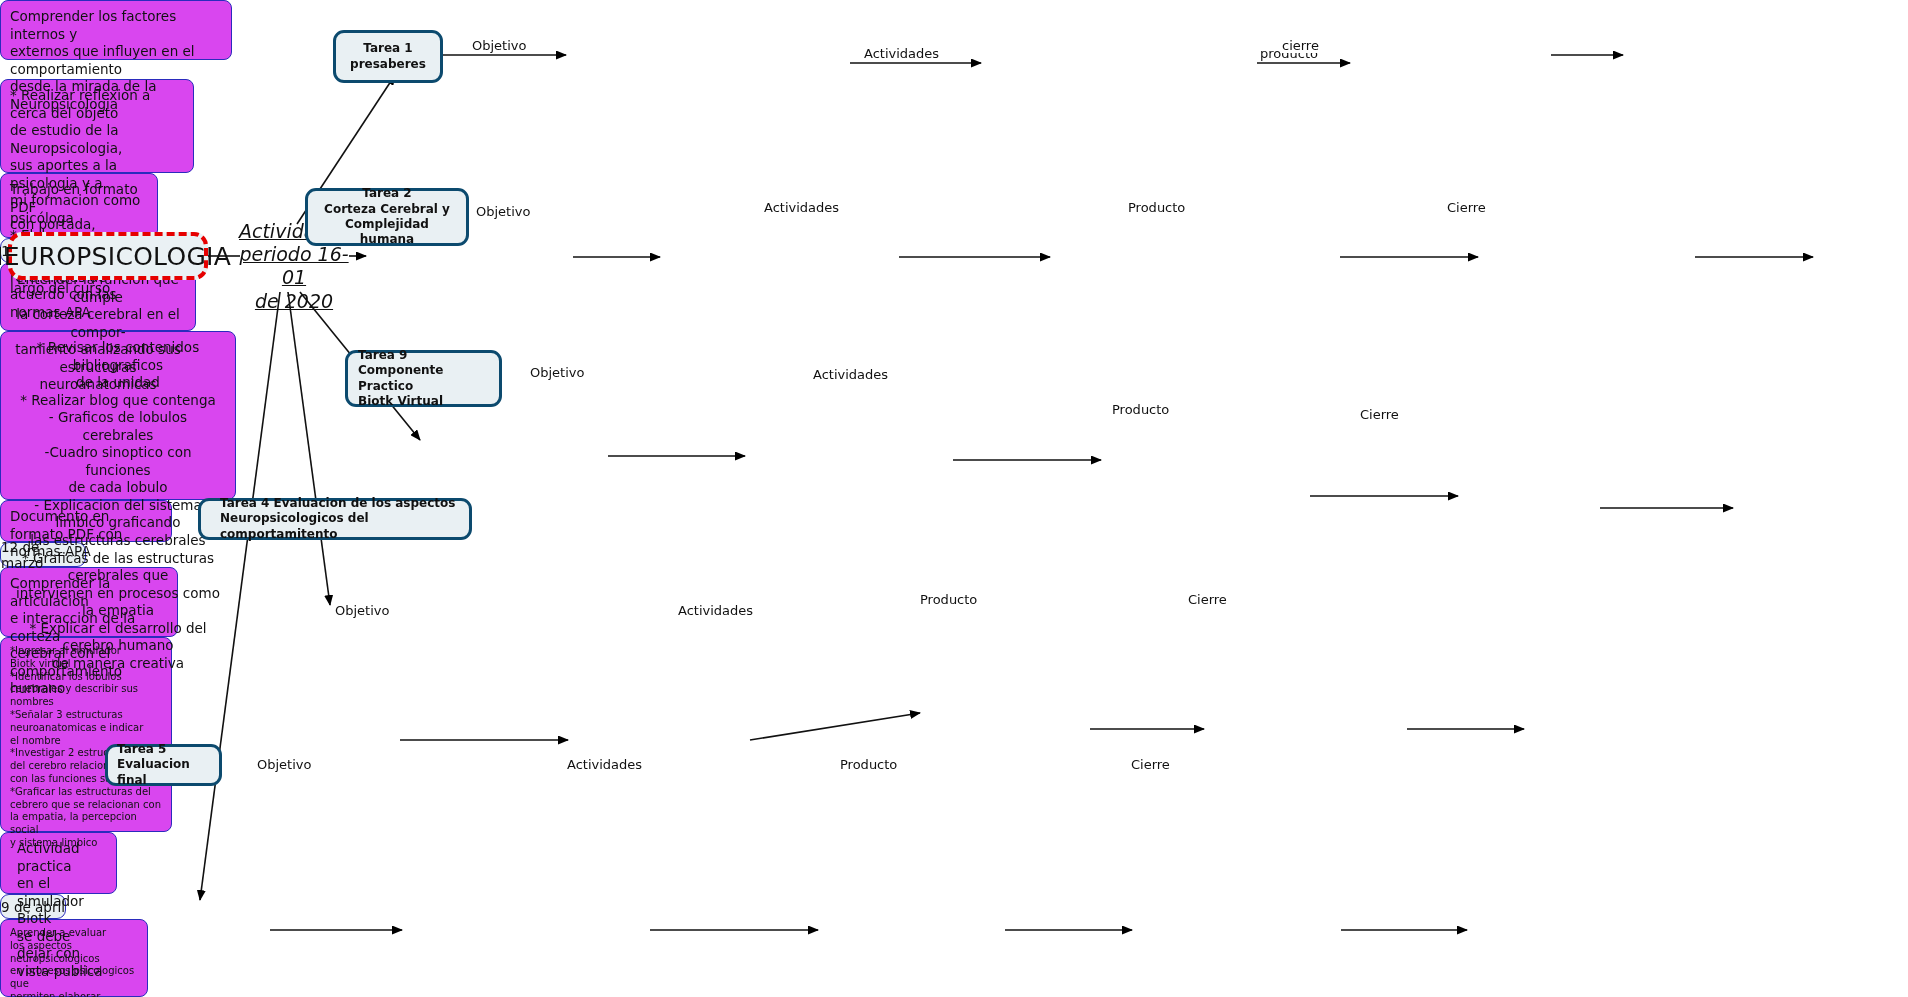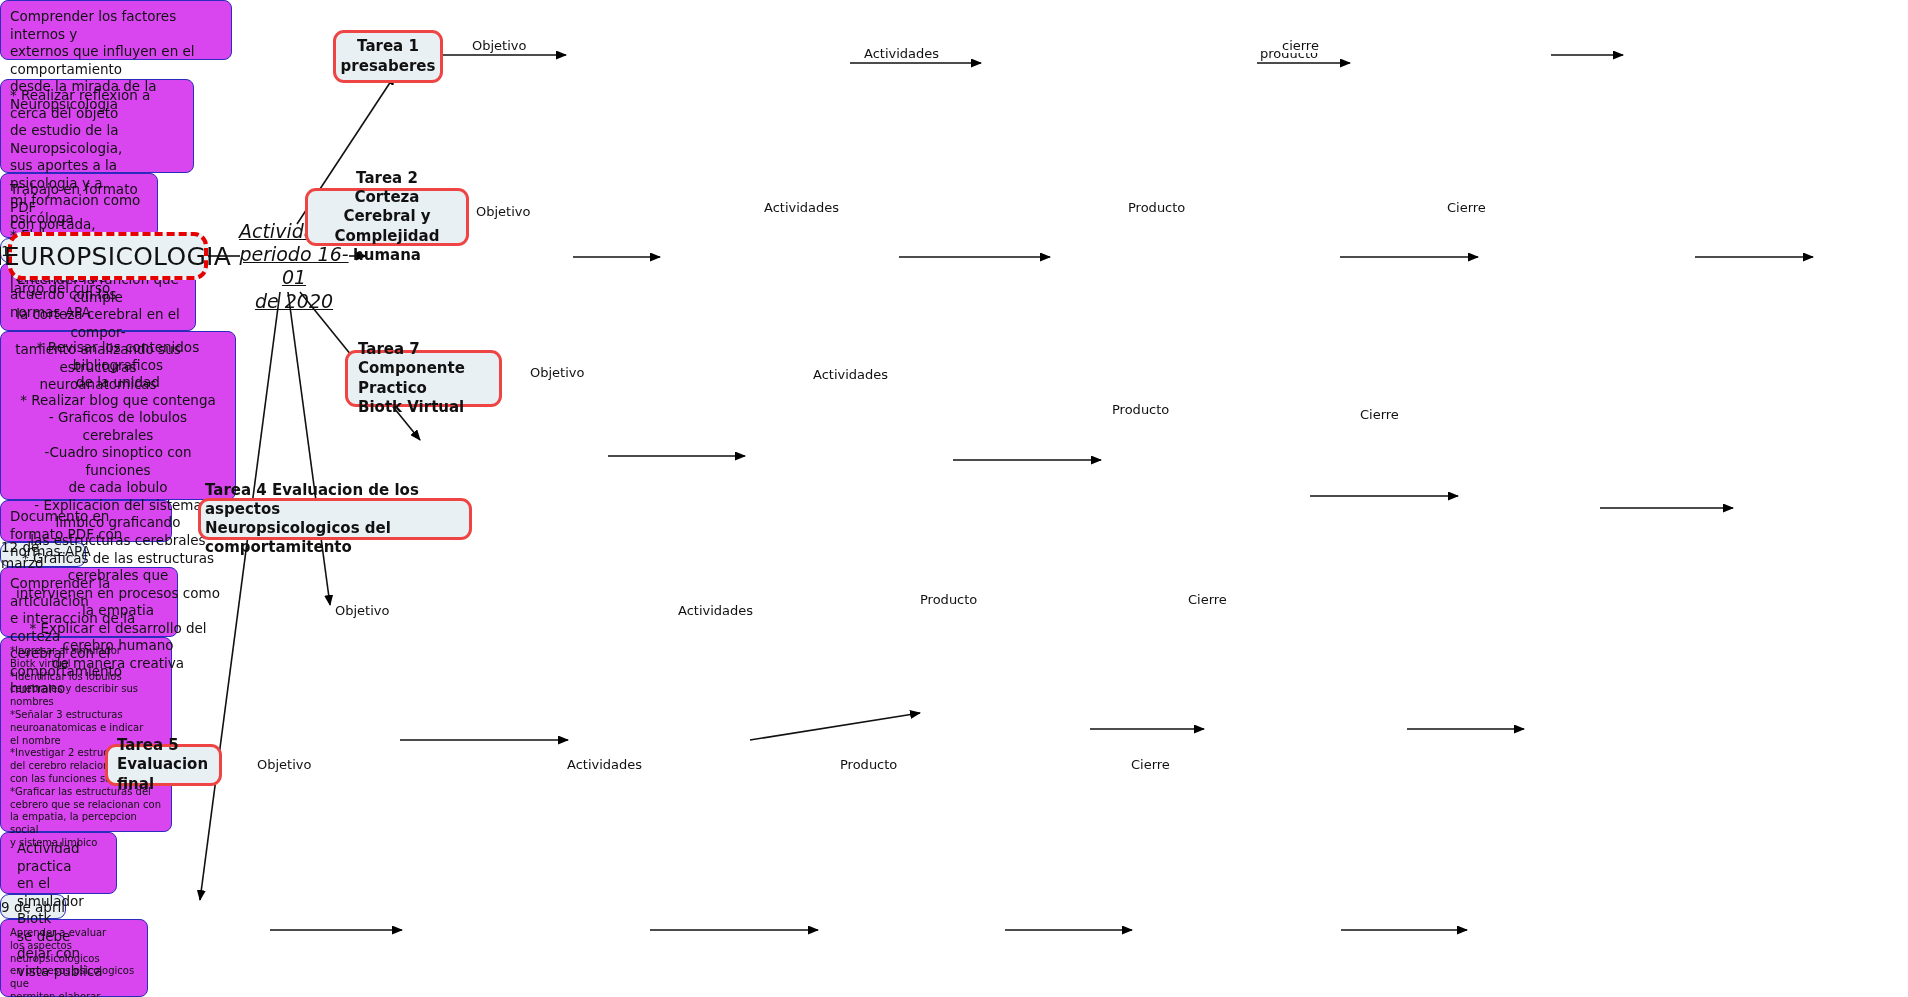--- a/index.html
+++ b/index.html
@@ -9,23 +9,23 @@
 
   .node{position:absolute;box-sizing:border-box;background:#e8eff2;}
   
   .root{
     border:4px dashed #e60000;border-radius:14px;background:#eaf1f4;
     display:flex;align-items:center;justify-content:center;
     font-size:25px;letter-spacing:.3px;color:#111;
   }
   
   .task{
-    border:3px solid #ef4444;border-radius:11px;background:#e9f0f3;
+    border:3px solid #0c4a6e;border-radius:11px;background:#e9f0f3;
     display:flex;flex-direction:column;align-items:center;justify-content:center;
-    font-weight:bold;font-size:15px;line-height:1.28;text-align:center;color:#111;
+    font-weight:bold;font-size:12px;line-height:1.28;text-align:center;color:#111;
     padding:5px 8px;
   }
   .task.left{align-items:flex-start;text-align:left;}
   
   .bx{
     border:1.6px solid #2b2bbd;border-radius:8px;background:#d946ef;
     font-size:13.5px;line-height:1.30;color:#111;padding:7px 9px;
     box-sizing:border-box;white-space:pre-line;
   }
   .bx.center{text-align:center;}
@@ -148,21 +148,21 @@
 intervienen en procesos como la empatia
 * Explicar el desarrollo del cerebro humano
 de manera creativa</div>
   <div class="edge-label" style="left:1126px;top:200px;">Producto</div>
   <div class="bx" style="left:1217px;top:190px;width:172px;height:42px;">Documento en formato PDF con
 normas APA</div>
   <div class="edge-label" style="left:1445px;top:200px;">Cierre</div>
   <div class="date" style="left:1490px;top:195px;width:86px;height:25px;">12 de marzo</div>
 
   <div class="node task left" style="left:345px;top:350px;width:157px;height:57px;padding-left:10px;">
-    <span style="white-space:pre-line">Tarea 7
+    <span style="white-space:pre-line">Tarea 9
 Componente Practico
 Biotk Virtual</span>
   </div>
   <div class="edge-label" style="left:528px;top:365px;">Objetivo</div>
   <div class="bx" style="left:614px;top:348px;width:178px;height:70px;">Comprender la articulacion
 e interaccion de la corteza
 cerebral con el comportamiento
 humano</div>
   <div class="edge-label" style="left:811px;top:367px;">Actividades</div>
   <div class="bx small" style="left:909px;top:311px;width:172px;height:195px;">*Ingresar al simulador
@@ -181,21 +181,21 @@
 la empatia, la percepcion social
 y sistema limbico</div>
   <div class="edge-label" style="left:1110px;top:402px;">Producto</div>
   <div class="bx" style="left:1205px;top:381px;width:117px;height:62px;padding-left:16px;">Actividad practica
 en el simulador Biotk
 se debe dejar con
 vista publica</div>
   <div class="edge-label" style="left:1358px;top:407px;">Cierre</div>
   <div class="date" style="left:1428px;top:406px;width:66px;height:25px;">9 de abril</div>
 
-  <div class="node task left" style="left:198px;top:498px;width:274px;height:42px;padding-left:4px;">
+  <div class="node task left" style="left:198px;top:498px;width:274px;height:42px;padding-left:19px;">
     <span style="white-space:pre-line">Tarea 4 Evaluacion de los aspectos
 Neuropsicologicos del comportamitento</span>
   </div>
   <div class="edge-label" style="left:333px;top:603px;">Objetivo</div>
   <div class="bx small" style="left:470px;top:572px;width:148px;height:78px;">Aprender a evaluar
 los aspectos neuropsicologicos
 en procesos psicologicos que
 permiten elaborar evalaciones
 psicologica de niños y adultos</div>
   <div class="edge-label" style="left:676px;top:603px;">Actividades</div>

